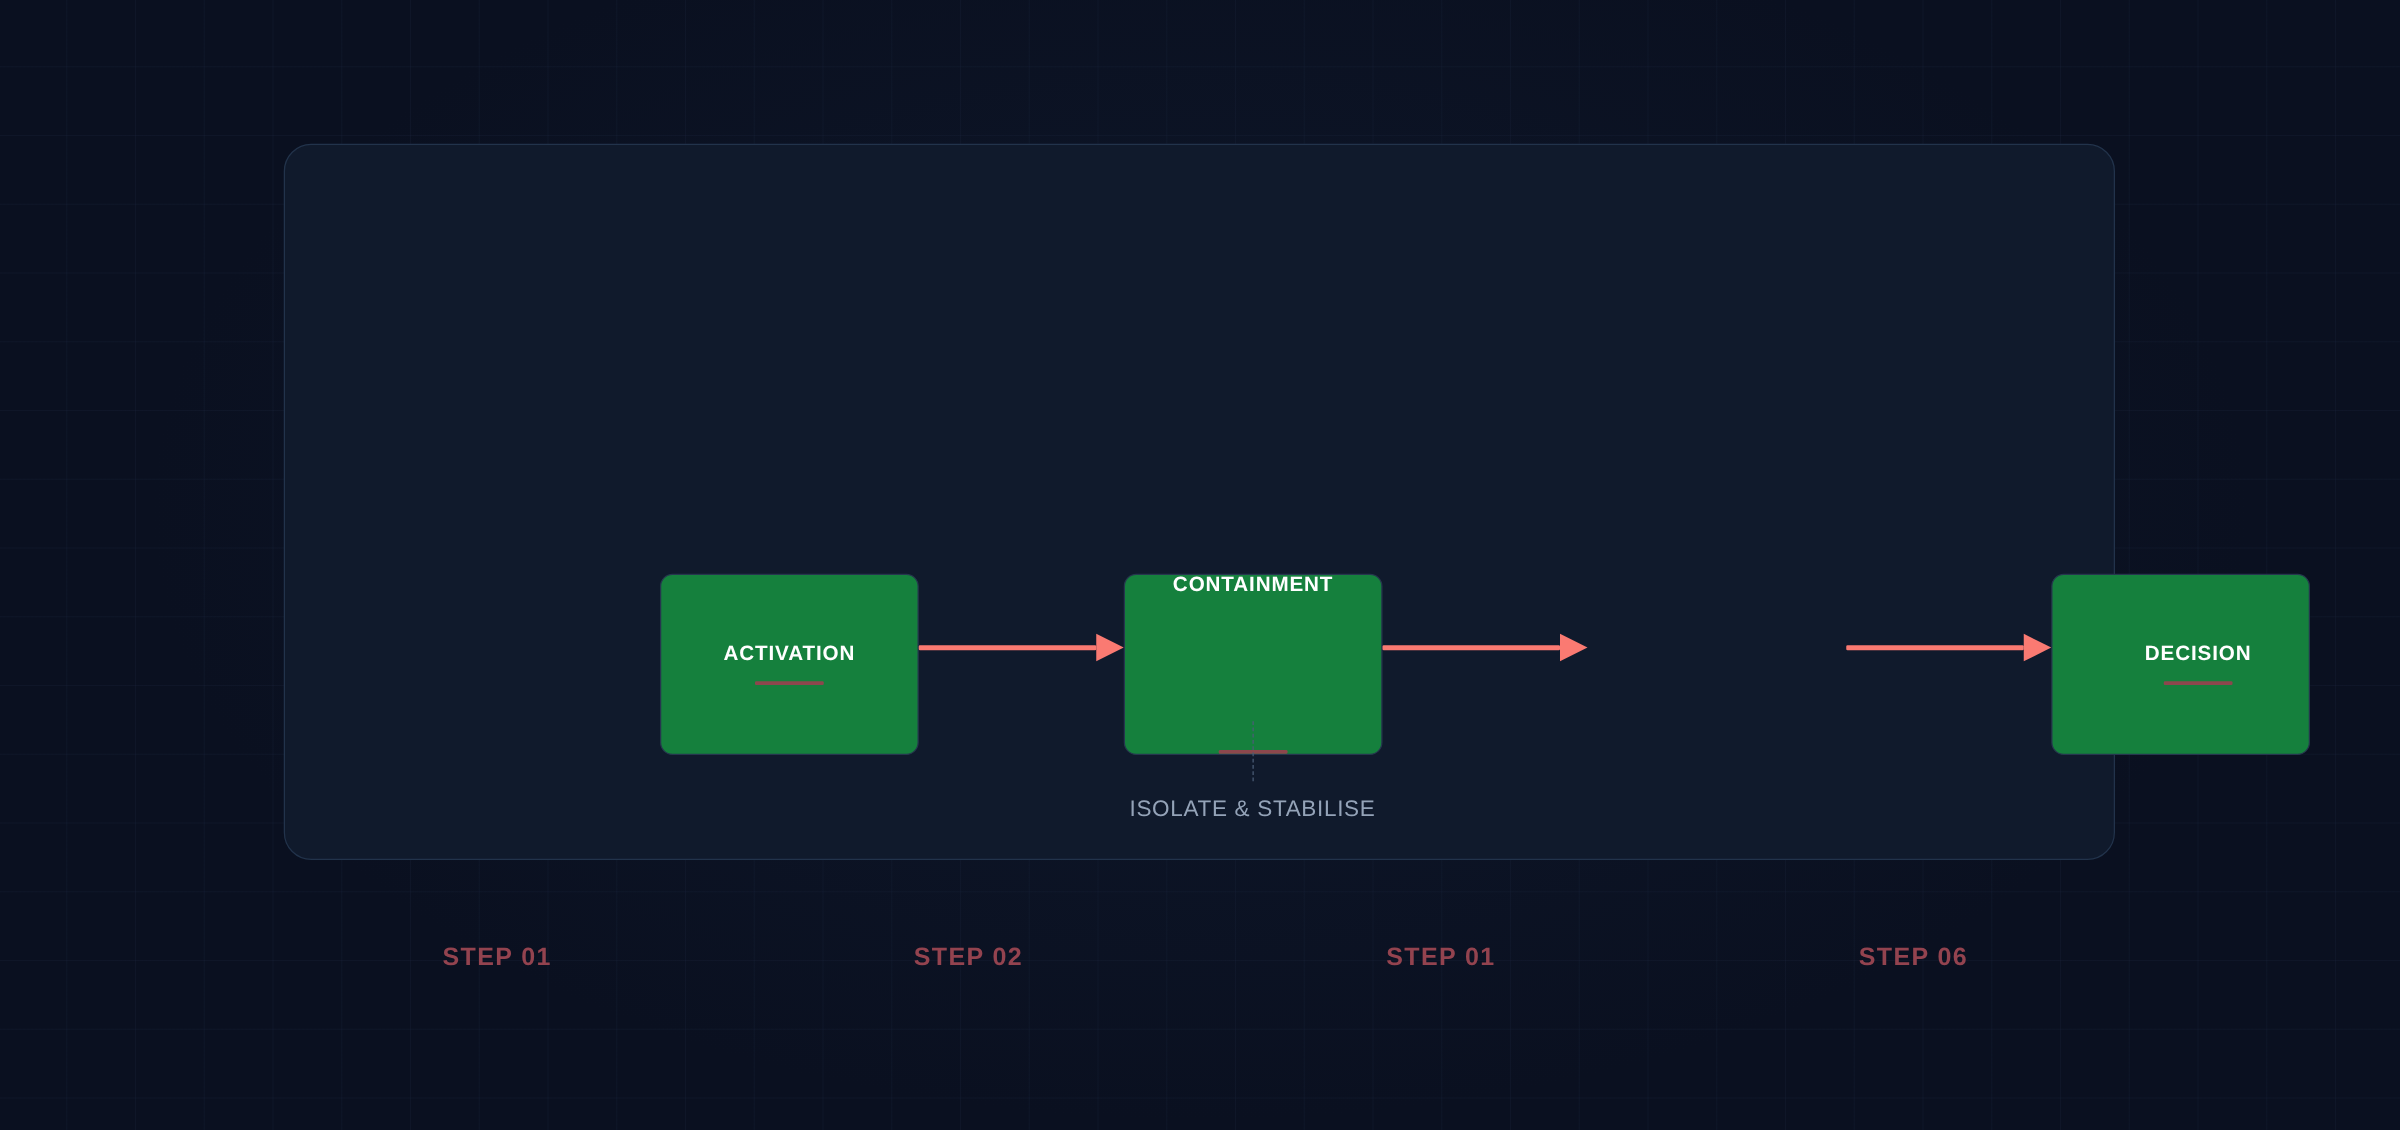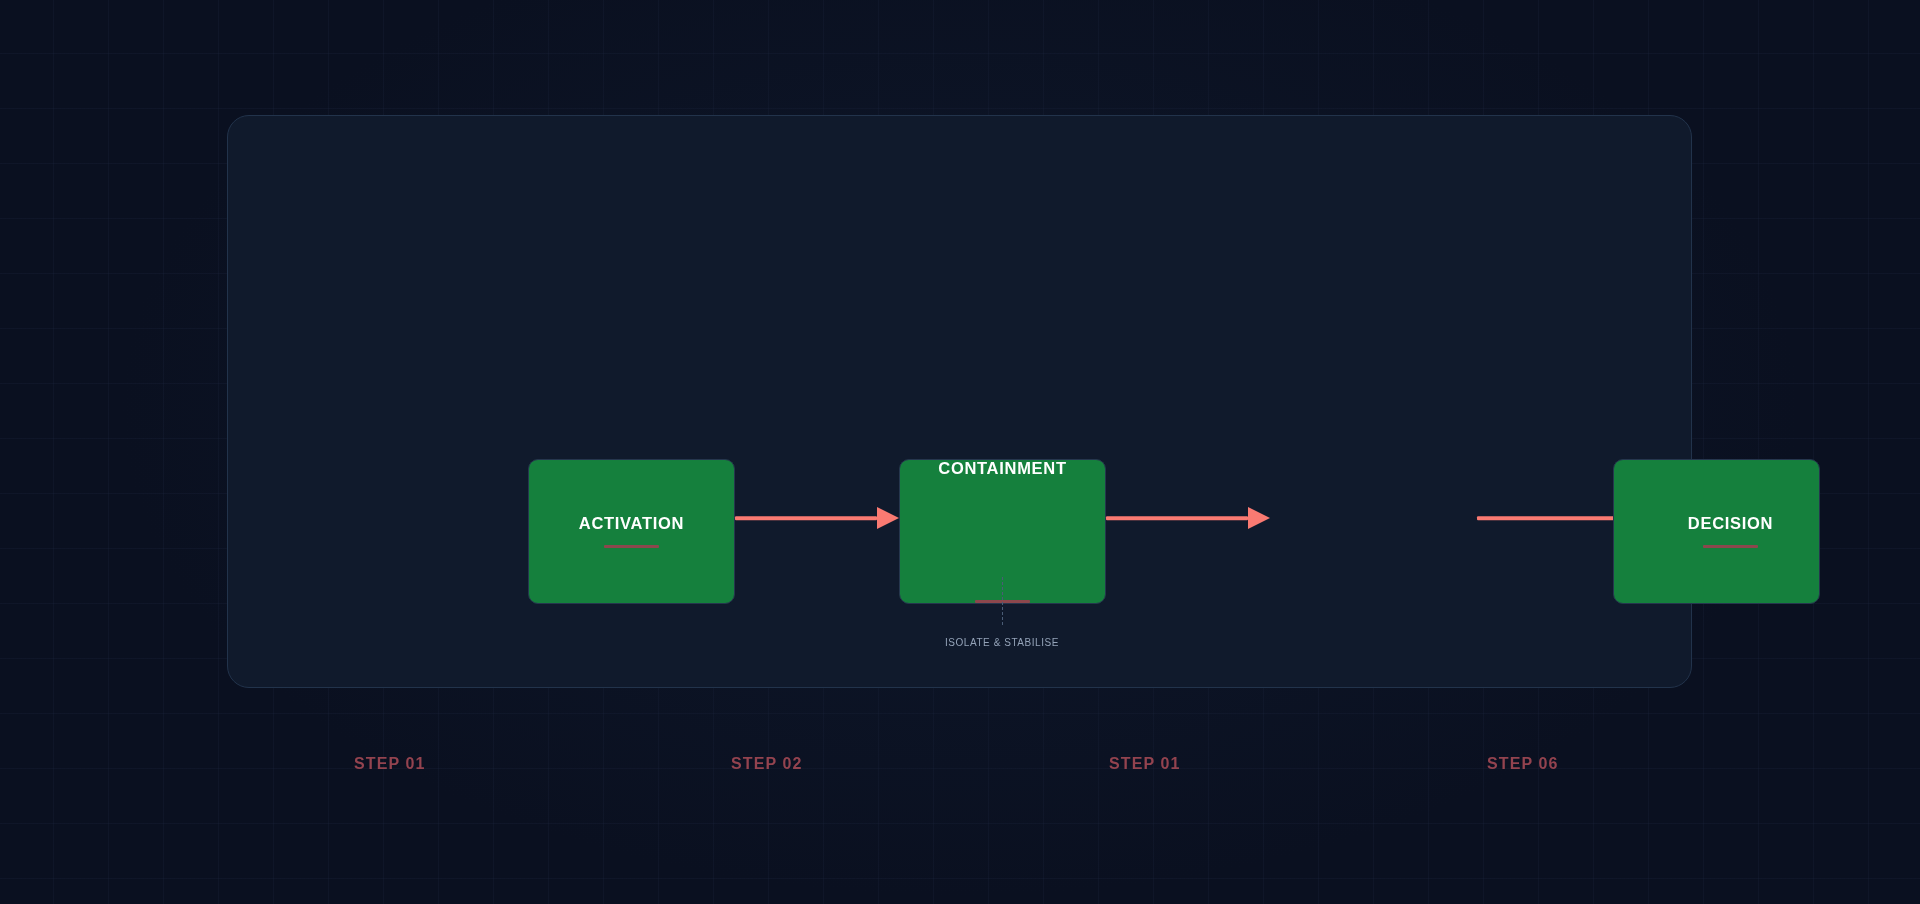--- a/index.html
+++ b/index.html
@@ -101,35 +101,35 @@
     flex-direction:column;
     align-items:center;
   }
   .branch-line{
     width:0;height:48px;
     border-left:1px dashed #4a5c76;
   }
   .branch-label{
     margin-top:12px;
     color:#94a3b8;
-    font-size:10px;
+    font-size:18px;
     letter-spacing:0.55px;
     white-space:nowrap;
   }
 
   .steps{
     position:absolute;
     left:0;top:755px;
     width:1920px;height:40px;
   }
   .step-label{
     position:absolute;
     top:0;
     color:#93434f;
-    font-size:16px;
+    font-size:20px;
     font-weight:bold;
     letter-spacing:1.1px;
     white-space:nowrap;
   }
 </style>
 </head>
 <body>
 
 <div class="bg-grid"></div>
 <div class="bg-vignette"></div>
@@ -157,21 +157,21 @@
       <div class="shaft" style="width:142px;"></div>
       <div class="head"></div>
     </div>
 
 
     <div class="arrow" style="left:949px;width:164px;">
       <div class="shaft" style="width:142px;"></div>
       <div class="head"></div>
     </div>
 
-    <div class="card" style="left:1085px;padding-left:28px;">
+    <div class="card" style="left:1113px;padding-left:28px;">
       <div class="card-title">DECISION</div>
       <div class="card-rule"></div>
     </div>
 
     <div class="branch" style="left:359px;">
       <div class="branch-line"></div>
       <div class="branch-label">ISOLATE &amp; STABILISE</div>
     </div>
 
 

